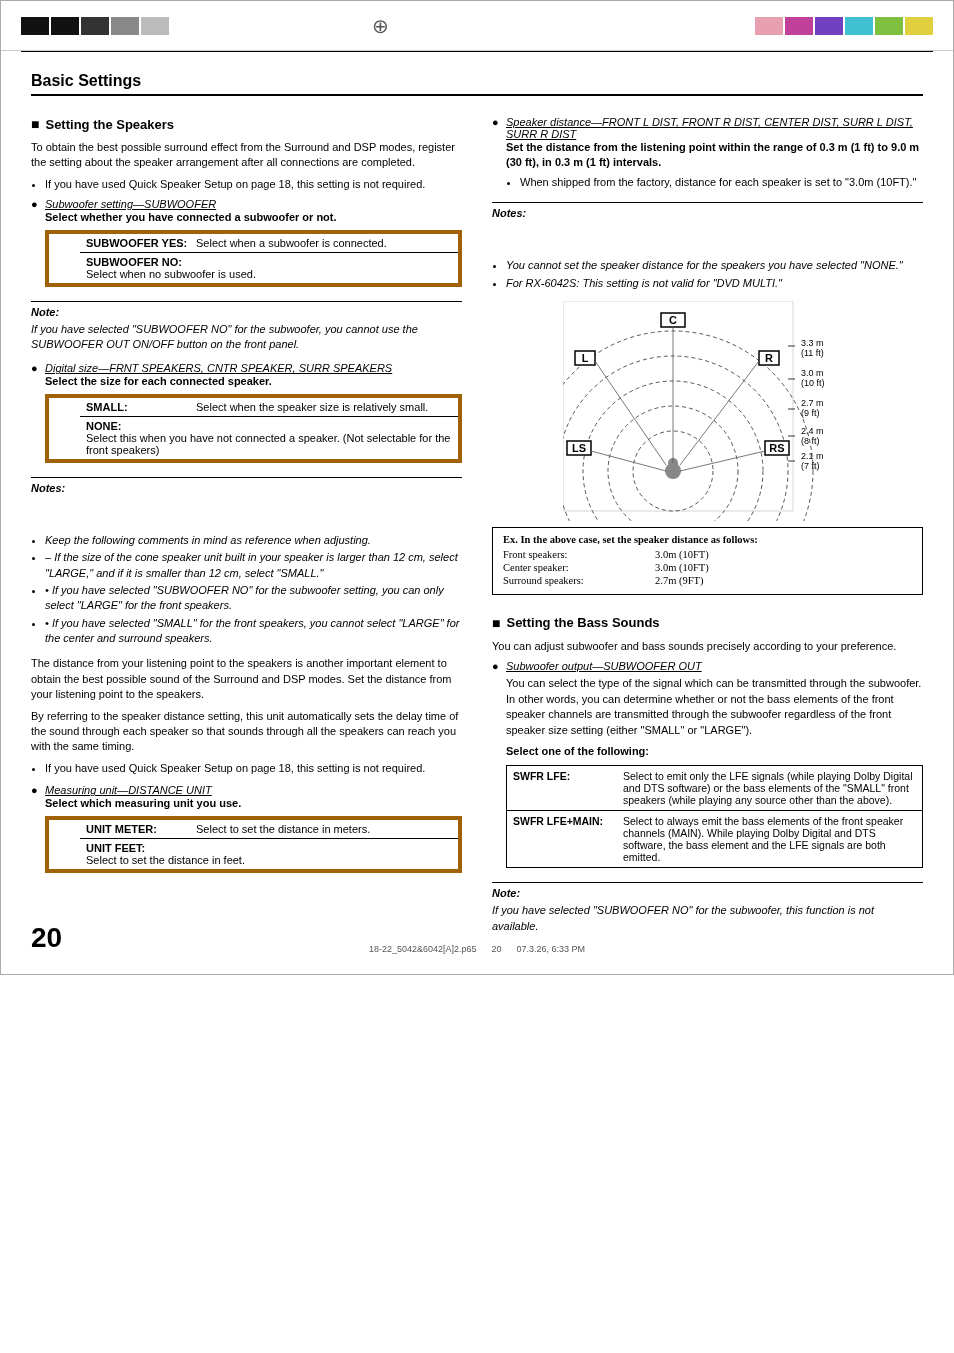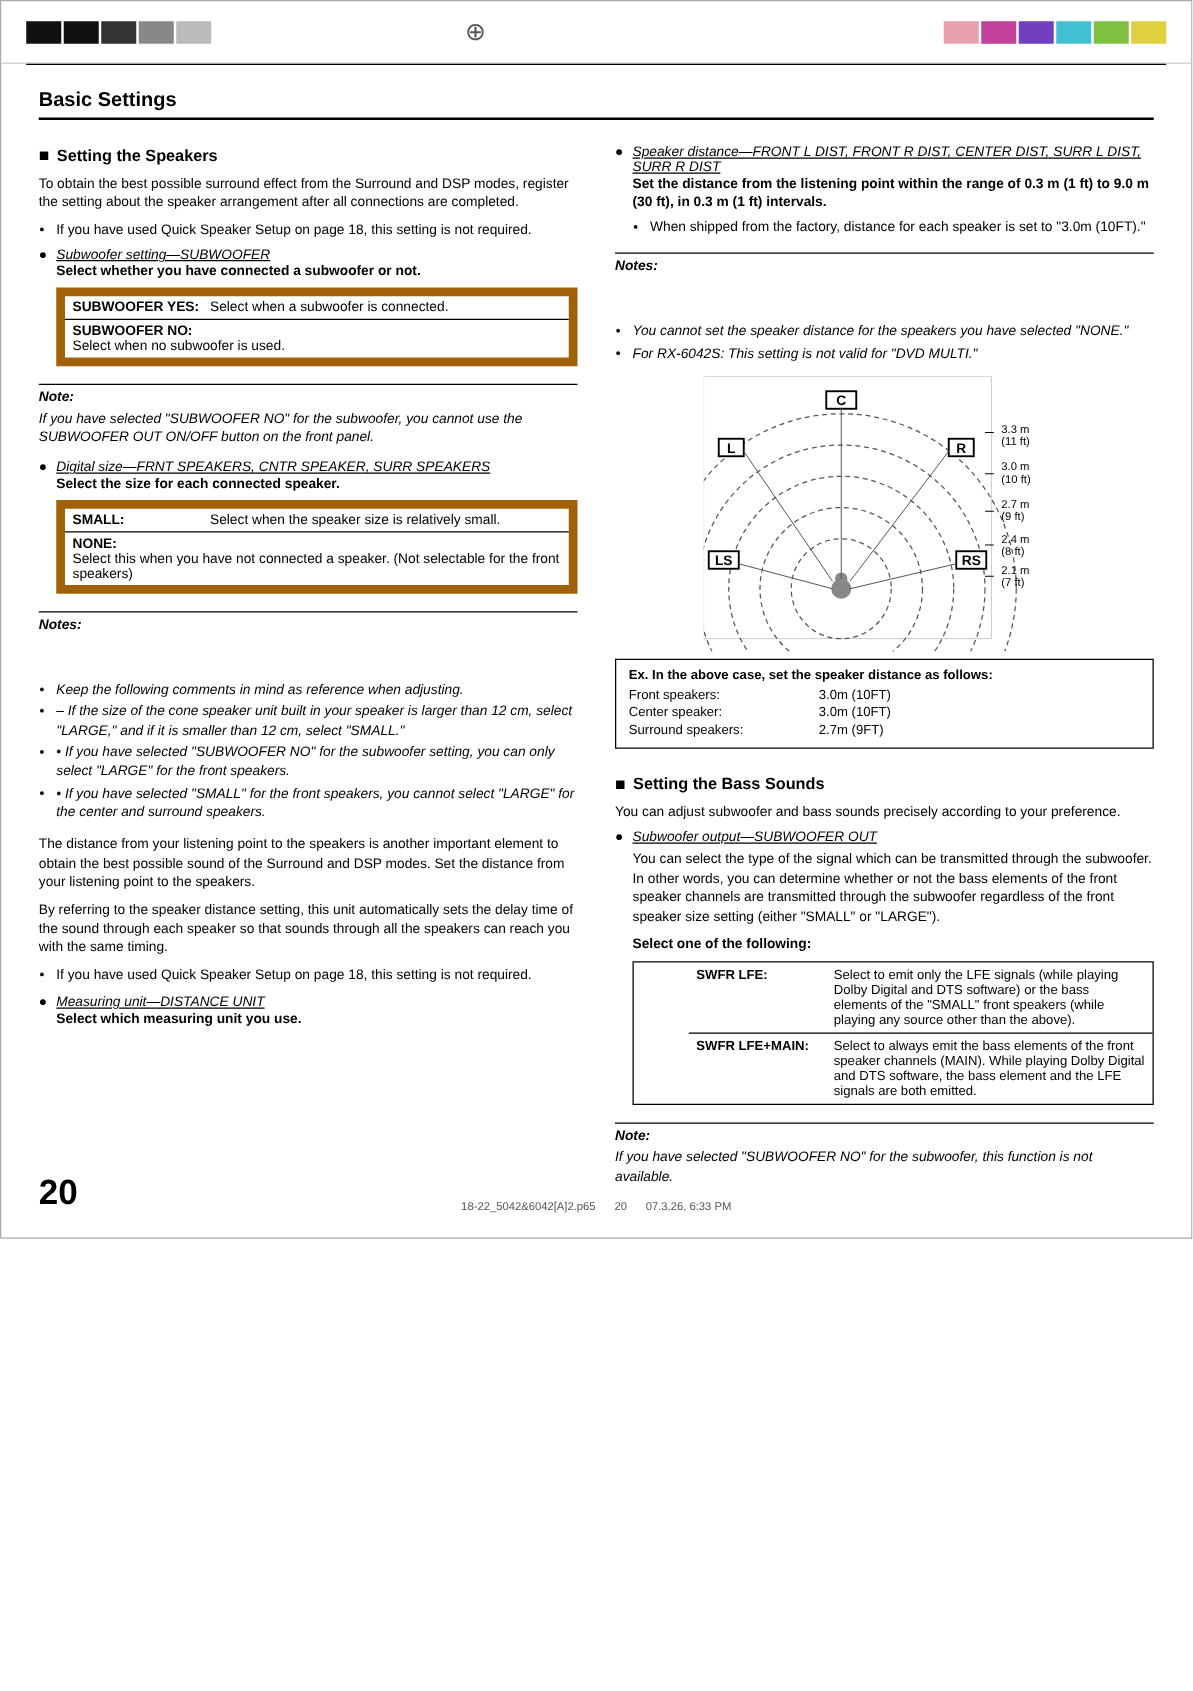--- a/index.html
+++ b/index.html
@@ -109,22 +109,23 @@
       font-style: italic;
       text-decoration: underline;
     }
     .item-subheading {
       font-weight: bold;
       margin-bottom: 4px;
     }
 
     
     .option-table {
-      border: 7px solid #a16207;
+      border: 4px solid #a16207;
       margin-bottom: 8px;
+      padding-left: 31px;
     }
     .option-row {
       display: flex;
       border-bottom: 1px solid #000;
       padding: 3px 6px;
     }
     .option-row:last-child { border-bottom: none; flex-direction: column; }
     .option-label {
       font-weight: bold;
       min-width: 110px;
@@ -155,20 +156,21 @@
       display: block;
       margin: 0 auto;
     }
 
     
     .example-box {
       border: 1px solid #000;
       padding: 6px 10px;
       margin-top: 6px;
       font-size: 10.5px;
+      font-family: Liberation Serif, serif;
     }
     .example-title {
       font-weight: bold;
       margin-bottom: 4px;
     }
     .example-row {
       display: flex;
       gap: 22px;
       margin-bottom: 2px;
     }
@@ -180,21 +182,20 @@
 
     
     .swfr-table {
       border: 1px solid #000;
       margin-bottom: 8px;
     }
     .swfr-row {
       display: flex;
       border-bottom: 1px solid #000;
       padding: 4px 6px;
-      margin-left: 44px;
     }
     .swfr-row:last-child { border-bottom: none; }
     .swfr-label {
       font-weight: bold;
       min-width: 110px;
       font-size: 10.5px;
     }
     .swfr-desc { flex: 1; font-size: 10.5px; }
 
     
@@ -329,20 +330,30 @@
         <p>By referring to the speaker distance setting, this unit automatically sets the delay time of the sound through each speaker so that sounds through all the speakers can reach you with the same timing.</p>
         <ul>
           <li>If you have used Quick Speaker Setup on page 18, this setting is not required.</li>
         </ul>
 
         <div class="bullet-item" style="margin-top:8px;">
           <span class="bullet-dot">●</span>
           <div class="bullet-content">
             <span class="item-heading">Measuring unit—DISTANCE UNIT</span>
             <p class="item-subheading">Select which measuring unit you use.</p>
+            <div class="option-table">
+              <div class="option-row">
+                <span class="option-label">UNIT METER:</span>
+                <span class="option-desc">Select to set the distance in meters.</span>
+              </div>
+              <div class="option-row">
+                <span class="option-label">UNIT FEET:</span>
+                <span class="option-desc">Select to set the distance in feet.</span>
+              </div>
+            </div>
           </div>
         </div>
 
       </div>
 
       <div class="right-col">
 
         <div class="bullet-item">
           <span class="bullet-dot">●</span>
           <div class="bullet-content">

